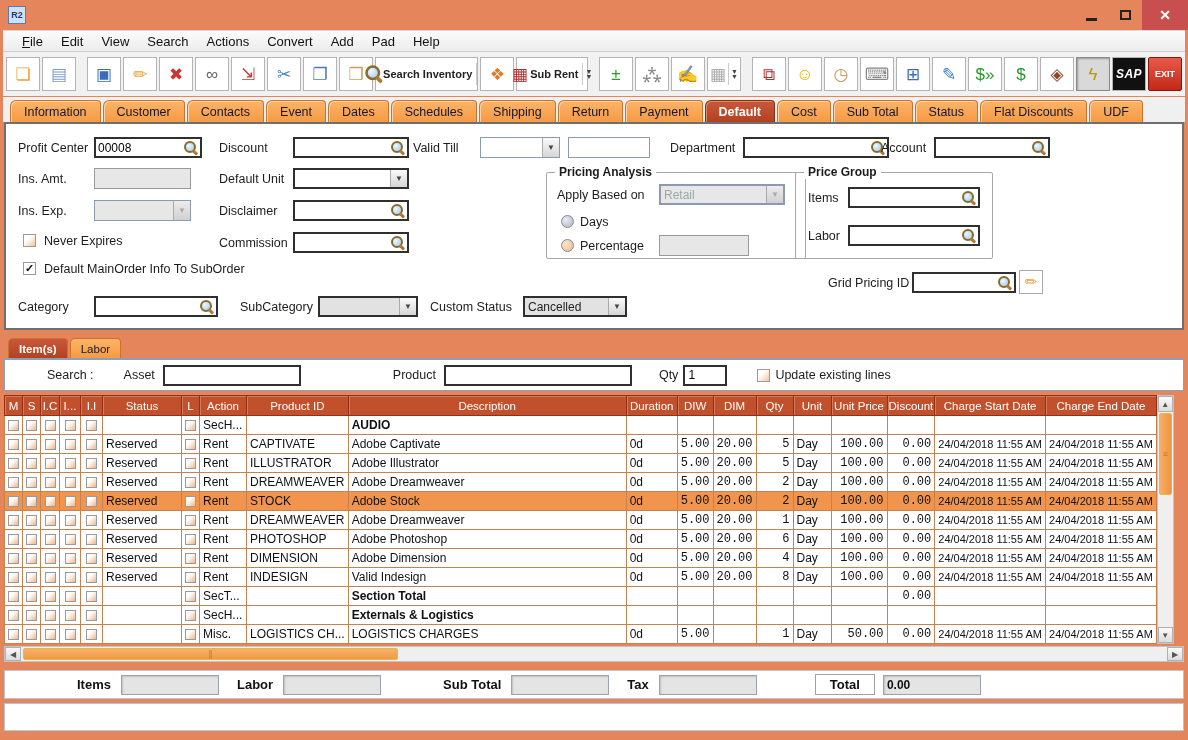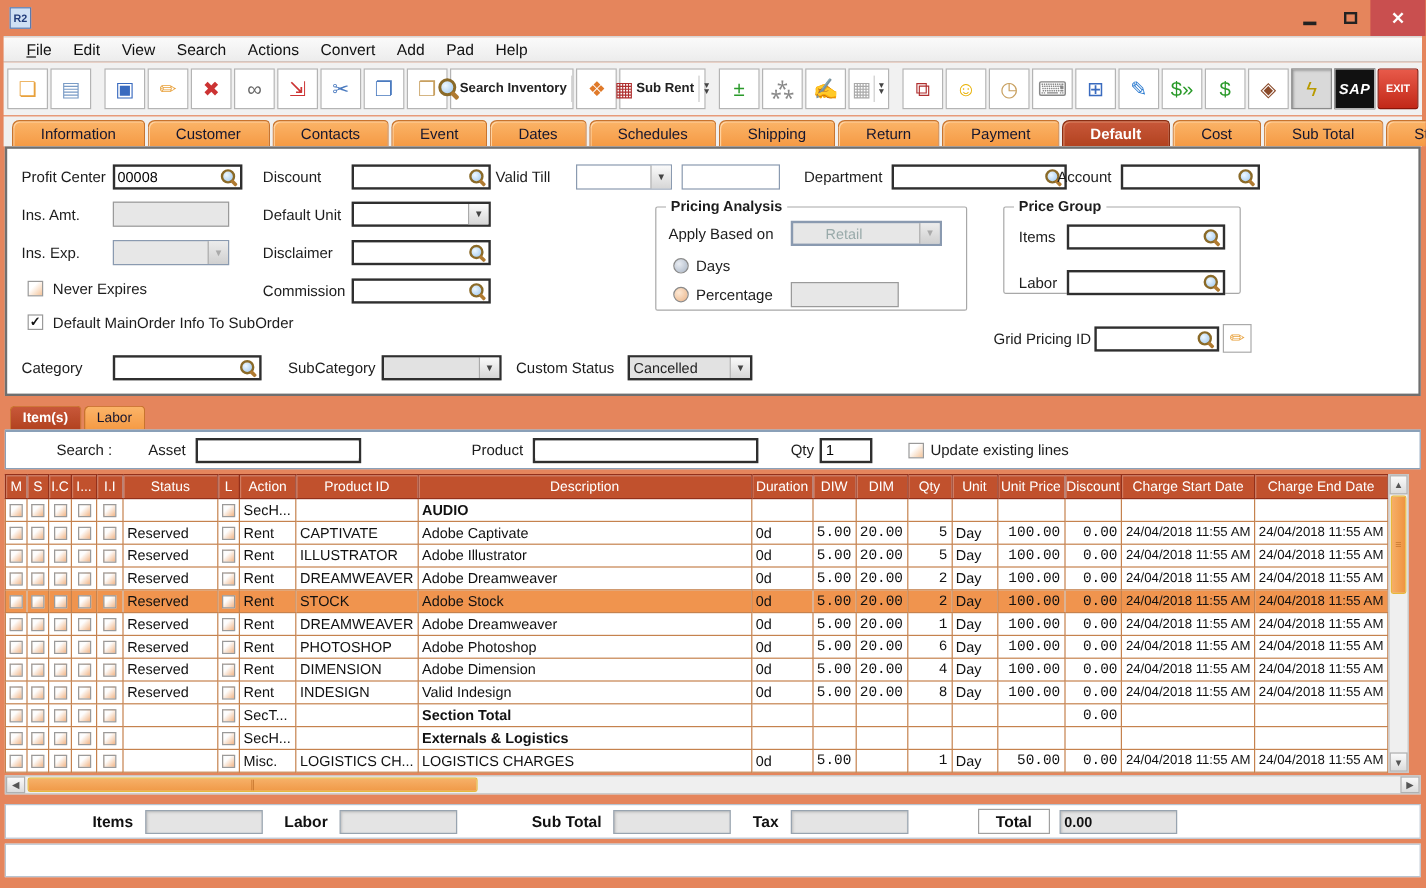--- a/index.html
+++ b/index.html
@@ -41,37 +41,37 @@
   .mag { position:relative; width:14px; height:14px; display:inline-block; flex:none; }
   .mag::before { content:""; position:absolute; width:8px; height:8px; border:2px solid #8a6a28; border-radius:50%;
                  left:0; top:0; background:radial-gradient(circle at 35% 35%, #eef8ff, #9cc6ee); }
   .mag::after { content:""; position:absolute; width:6px; height:3px; background:#b07a30; border-radius:1px;
                 transform:rotate(45deg); right:0; bottom:1px; }
   .mag.big { transform:scale(1.25); }
 
   
   .tabrow { height:25px; margin:1px 3px 0 3px; display:flex; align-items:flex-end; padding-left:7px; background:#F0F0F0; flex:none; }
   .tab { height:22px; background:linear-gradient(#fbb468,#f59a44); border:1px solid #c8742e; border-bottom:none;
-         border-radius:6px 4px 0 0; padding:0 23px; display:flex; align-items:center; font-size:12.5px; color:#16162e;
+         border-radius:6px 4px 0 0; padding:0 13px; display:flex; align-items:center; font-size:12.5px; color:#16162e;
          margin-right:2px; box-shadow:inset 1px 1px 0 #ffd2a0; white-space:nowrap; }
   .tab.active { background:linear-gradient(#c8583a,#b2421f); color:#fff; font-weight:bold; box-shadow:inset 1px 1px 0 #dd8866; border-color:#8a2e12; }
 
   
   .formpanel { height:208px; margin:0 4px; background:#fff; border:2px solid #6f6f6f; position:relative; flex:none; }
   .flabel { position:absolute; font-size:12.5px; color:#1c1c1c; white-space:nowrap; }
   .field { position:absolute; height:21px; border:2px solid #2f2f2f; background:#fff; display:flex; align-items:center; }
   .field input { border:none; outline:none; flex:1; min-width:0; font:12px "Liberation Sans", sans-serif; padding:0 2px; background:transparent; }
   .field .mag { margin-right:2px; }
   .field.dis { background:#E7E7E7; border:1px solid #9a9a9a; }
   .combo { position:absolute; height:21px; border:1px solid #8a9ab0; background:#fff; display:flex; }
   .combo .cbox { flex:1; font-size:12px; display:flex; align-items:center; padding:0 3px; color:#333; }
   .combo .cbtn { width:17px; background:linear-gradient(#fafafa,#d6d6d6); border-left:1px solid #aaa; display:flex;
                  align-items:center; justify-content:center; font-size:8px; color:#444; }
   .combo.darkb { border:2px solid #2f2f2f; }
-  .combo.dis { background:#E7E7E7;padding-left:24px; }
+  .combo.dis { background:#E7E7E7; }
   .combo.dis .cbox { color:#9aa; }
   .combo.dis .cbtn { color:#aaa; background:linear-gradient(#ececec,#d0d0d0); }
   .combo.grayfill .cbox { background:#E2E2E2; color:#222; }
   .fcheck { position:absolute; width:13px; height:13px; border:1px solid #9a9a9a;
             background:linear-gradient(135deg,#ffffff 35%,#f4c49a); }
   .fcheck.checked { background:#fff; display:flex; align-items:center; justify-content:center; font-size:11px; color:#111; font-weight:bold; }
   .radio { position:absolute; width:13px; height:13px; border-radius:50%; border:1px solid #8a8a8a; }
   .radio.gray { background:radial-gradient(circle at 35% 35%, #e8ecf2, #a8b4c4); }
   .radio.orange { background:radial-gradient(circle at 35% 35%, #fde8d4, #eab488); }
   .groupbox { position:absolute; border:1px solid #a8a8a8; border-radius:2px; }
@@ -354,21 +354,21 @@
         <div class="cbox">Retail</div>
         <div class="cbtn">▼</div>
       </div>
       <div class="radio gray" style="left:14px; top:42px"></div>
       <div class="flabel" style="left:33px; top:42px">Days</div>
       <div class="radio orange" style="left:14px; top:66px"></div>
       <div class="flabel" style="left:33px; top:66px">Percentage</div>
       <div class="field dis" style="left:112px; top:62px; width:90px"></div>
     </div>
 
-    <div class="groupbox" style="left:830px; top:48px; width:198px; height:73px">
+    <div class="groupbox" style="left:789px; top:48px; width:198px; height:87px">
       <div class="gb-title">Price Group</div>
       <div class="flabel" style="left:12px; top:18px">Items</div>
       <div class="field" style="left:52px; top:14px; width:132px">
         <input style="">
           <span class="mag"></span>
       </div>
       <div class="flabel" style="left:12px; top:56px">Labor</div>
       <div class="field" style="left:52px; top:52px; width:132px">
         <input style="">
           <span class="mag"></span>

